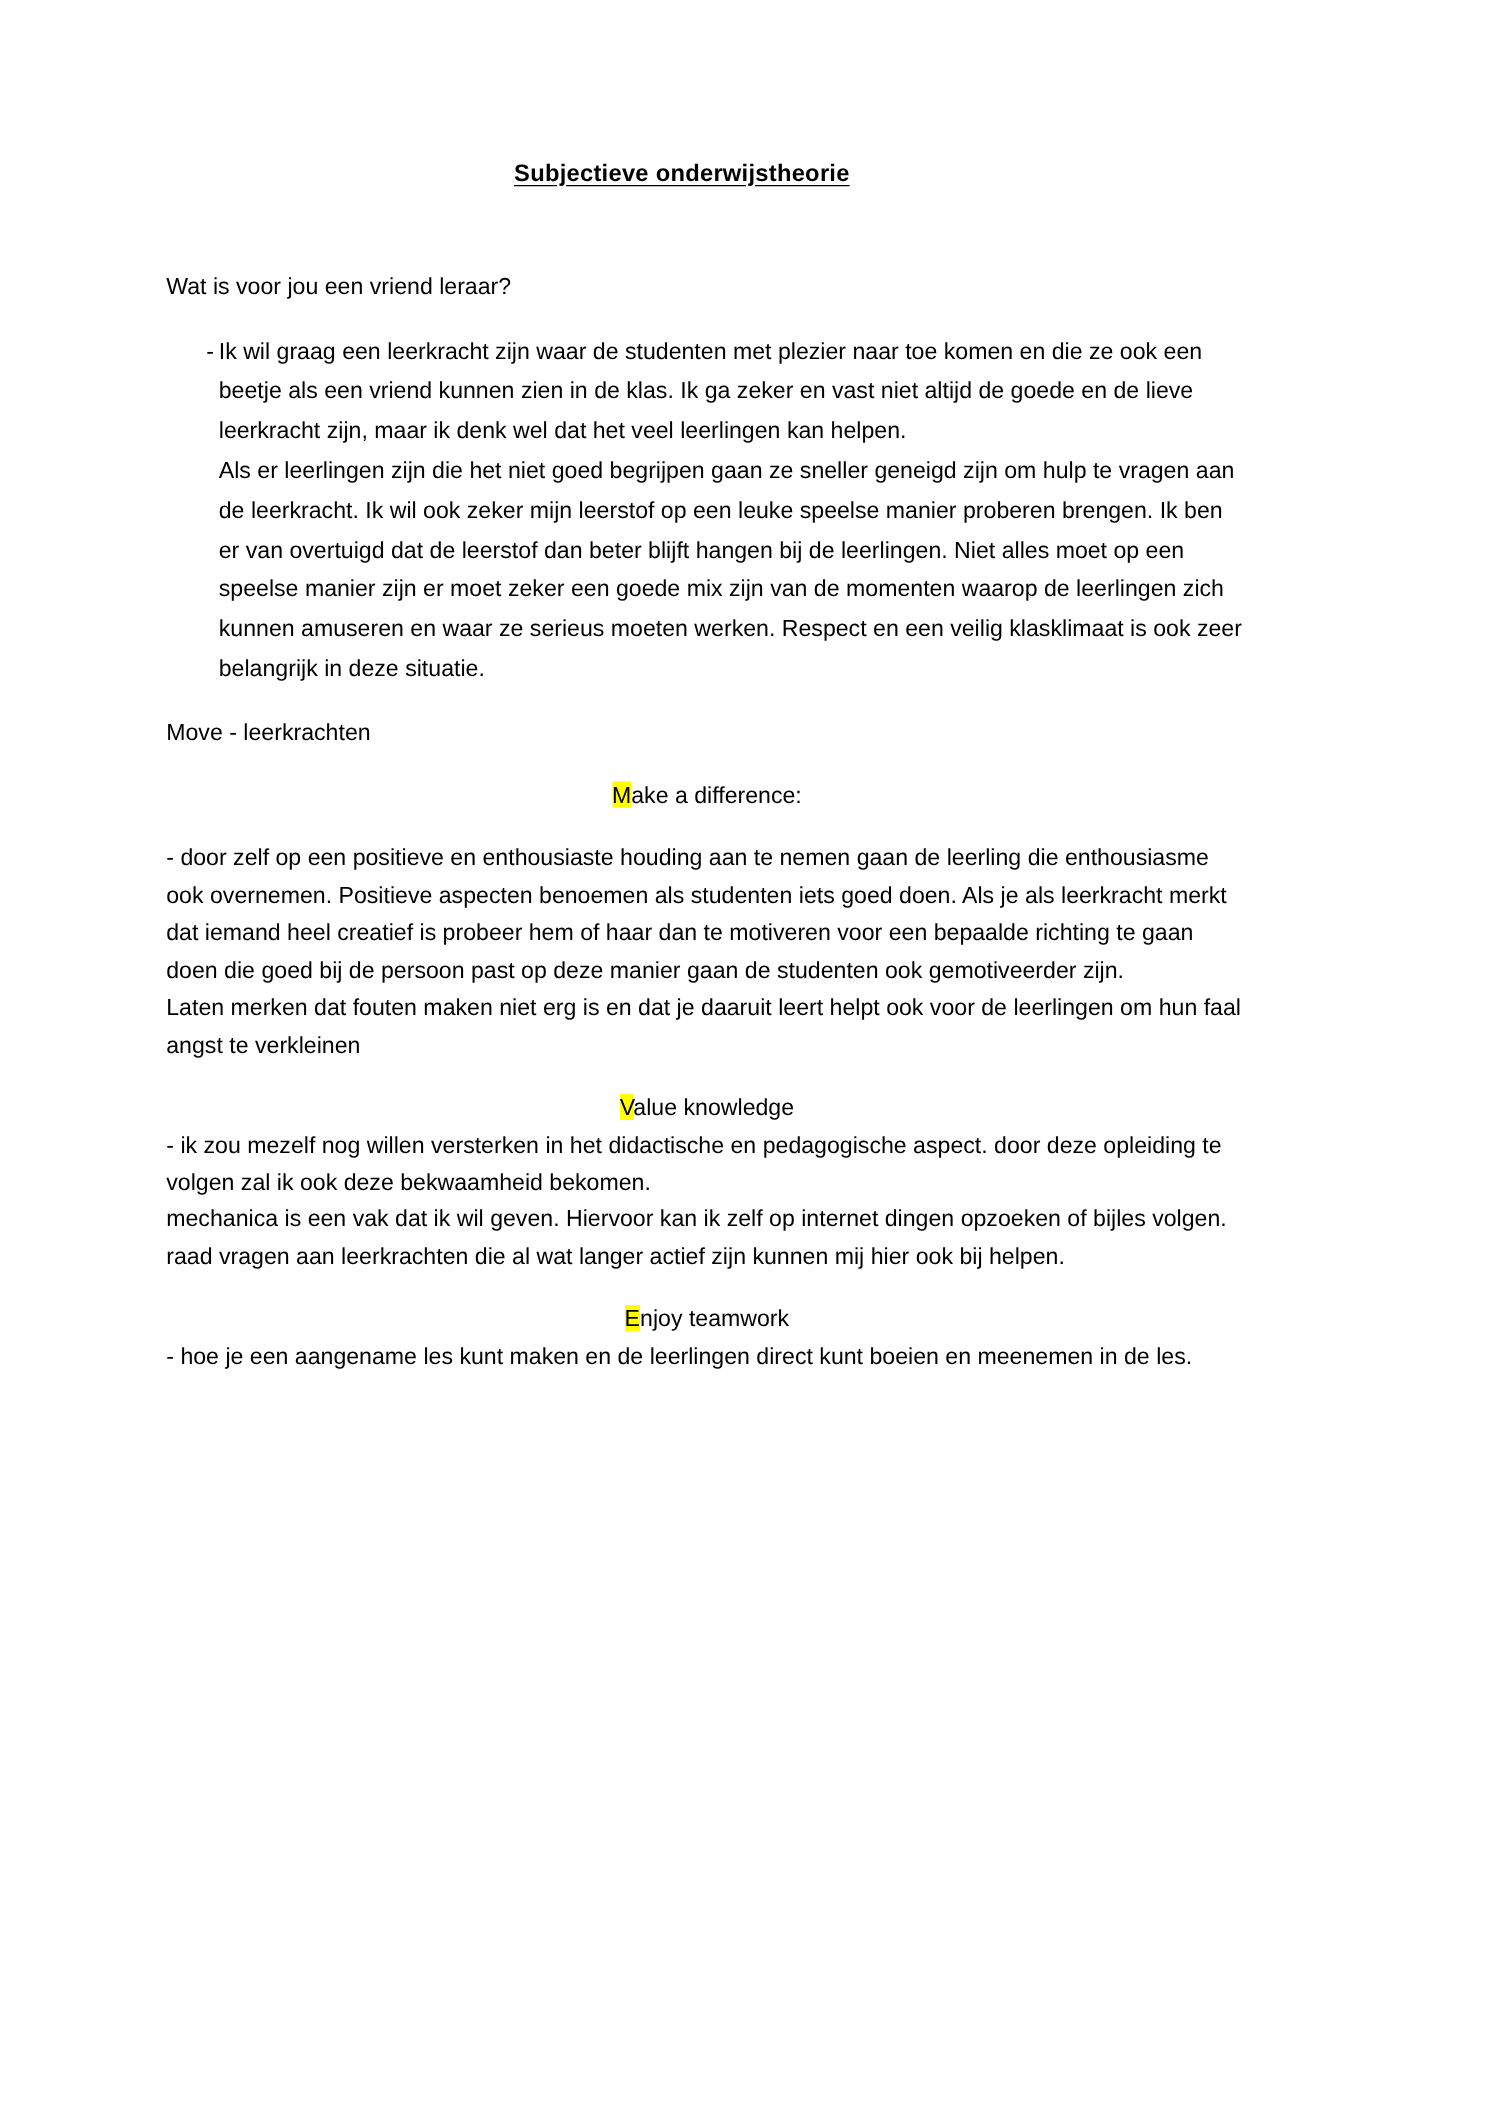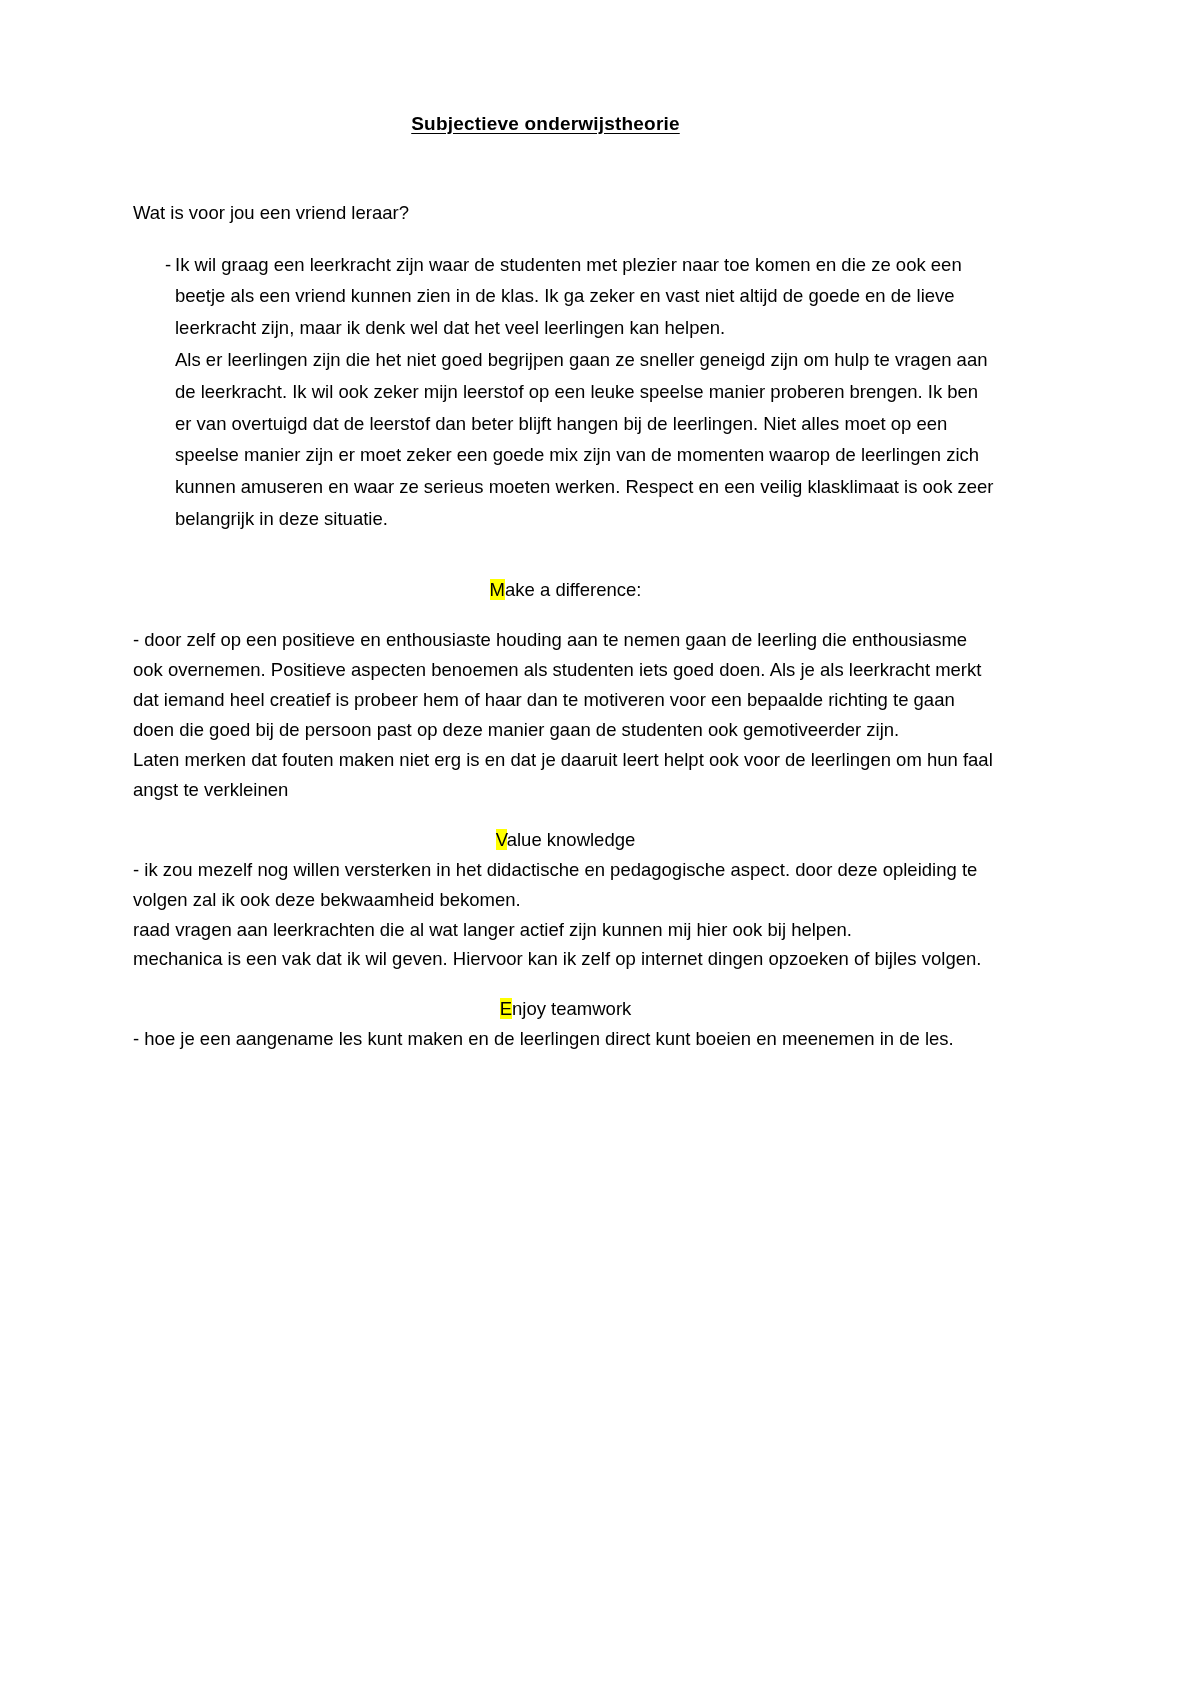--- a/index.html
+++ b/index.html
@@ -16,21 +16,21 @@
     width: 1200px;
     height: 1698px;
     background: #ffffff;
     margin: 0 auto;
     overflow: hidden;
     box-sizing: border-box;
   }
   .content {
     position: absolute;
     left: 133px;
-    top: 112px;
+    top: 128px;
     width: 865px;
   }
   .doc-title {
     text-align: center;
     font-weight: bold;
     font-size: 19px;
     letter-spacing: 0.2px;
     text-decoration: underline;
     text-underline-offset: 3px;
     margin: 0 0 0 0;
@@ -104,39 +104,40 @@
     <div class="bullet-block">
       <div class="bullet-marker">-</div>
       <div class="bullet-body">
         <p>Ik wil graag een leerkracht zijn waar de studenten met plezier naar toe komen en die ze ook een beetje als een vriend kunnen zien in de klas. Ik ga zeker en vast niet altijd de goede en de lieve leerkracht zijn, maar ik denk wel dat het veel leerlingen kan helpen.</p>
         <p>Als er leerlingen zijn die het niet goed begrijpen gaan ze sneller geneigd zijn om hulp te vragen aan de leerkracht. Ik wil ook zeker mijn leerstof op een leuke speelse manier proberen brengen. Ik ben er van overtuigd dat de leerstof dan beter blijft hangen bij de leerlingen. Niet alles moet op een speelse manier zijn er moet zeker een goede mix zijn van de momenten waarop de leerlingen zich kunnen amuseren en waar ze serieus moeten werken. Respect en een veilig klasklimaat is ook zeer belangrijk in deze situatie.</p>
       </div>
     </div>
 
     <div class="gap-md"></div>
 
+    <p class="plain-line">Move - leerkrachten</p>
 
     <div class="gap-md"></div>
 
     <p class="section-heading"><span class="hl">M</span><span>ake a difference:</span></p>
 
     <div class="gap-md"></div>
 
     <div class="section-body">
       <p>- door zelf op een positieve en enthousiaste houding aan te nemen gaan de leerling die enthousiasme ook overnemen. Positieve aspecten benoemen als studenten iets goed doen. Als je als leerkracht merkt dat iemand heel creatief is probeer hem of haar dan te motiveren voor een bepaalde richting te gaan doen die goed bij de persoon past op deze manier gaan de studenten ook gemotiveerder zijn.</p>
       <p>Laten merken dat fouten maken niet erg is en dat je daaruit leert helpt ook voor de leerlingen om hun faal angst te verkleinen</p>
     </div>
 
     <div class="gap-md"></div>
 
     <p class="section-heading"><span class="hl">V</span><span>alue knowledge</span></p>
     <div class="section-body">
       <p>- ik zou mezelf nog willen versterken in het didactische en pedagogische aspect. door deze opleiding te volgen zal ik ook deze bekwaamheid bekomen.</p>
+      <p>mechanica is een vak dat ik wil geven. Hiervoor kan ik zelf op internet dingen opzoeken of bijles volgen.</p>
       <p>raad vragen aan leerkrachten die al wat langer actief zijn kunnen mij hier ook bij helpen.</p>
-      <p>mechanica is een vak dat ik wil geven. Hiervoor kan ik zelf op internet dingen opzoeken of bijles volgen.</p>
     </div>
 
     <div class="gap-md"></div>
 
     <p class="section-heading"><span class="hl">E</span><span>njoy teamwork</span></p>
     <div class="section-body">
       <p>- hoe je een aangename les kunt maken en de leerlingen direct kunt boeien en meenemen in de les.</p>
     </div>
 
   </div>

